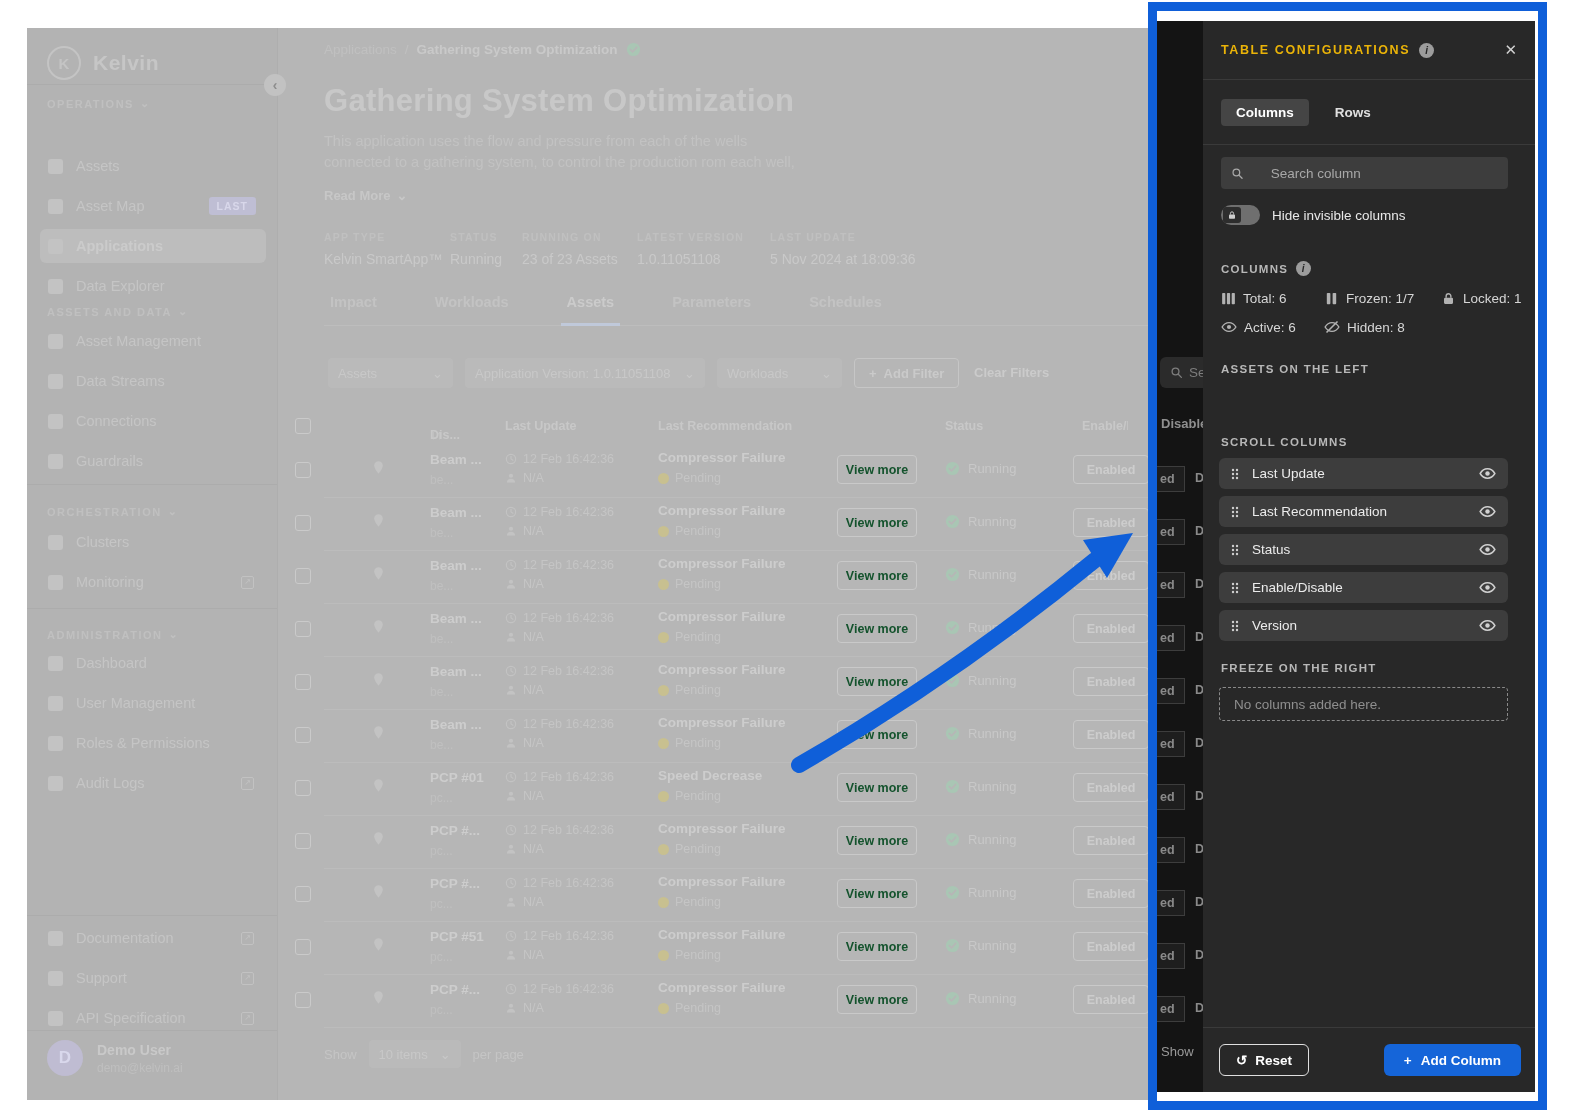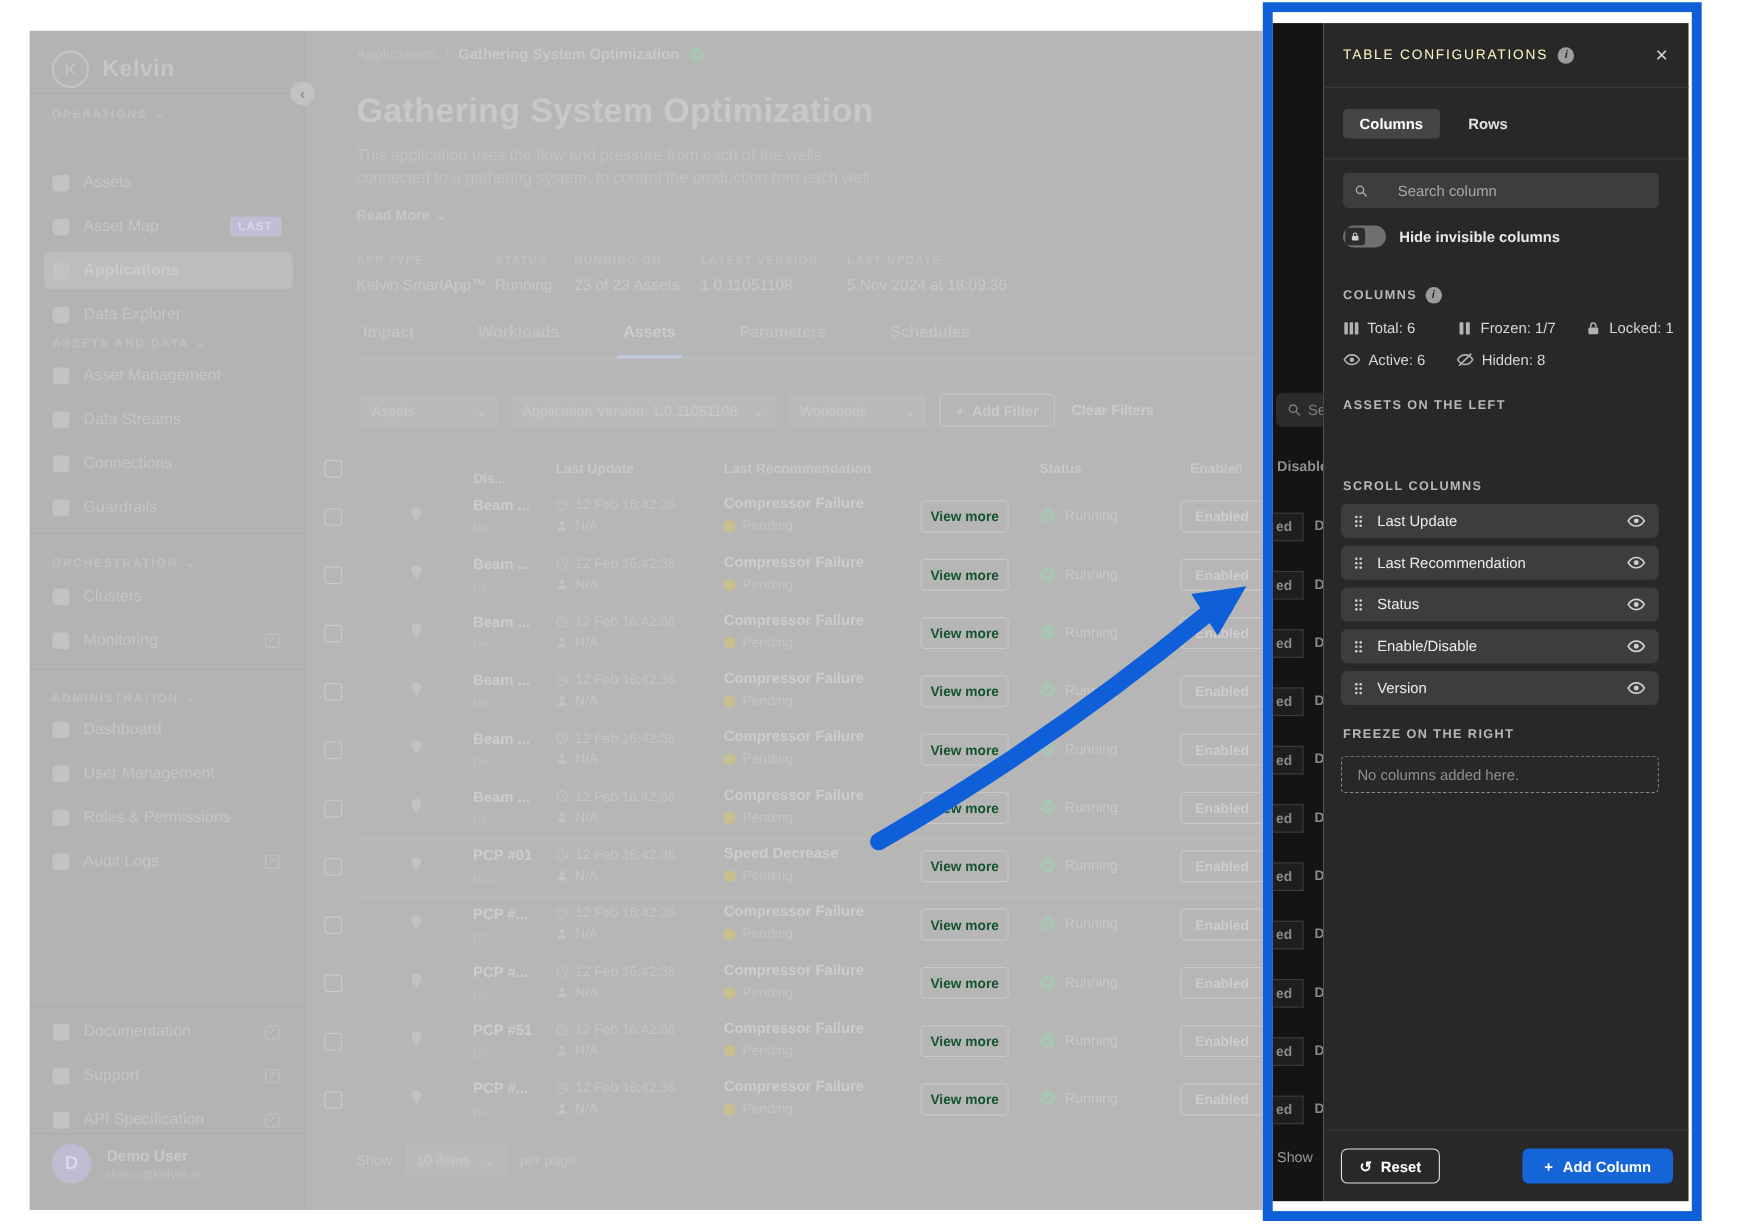--- a/index.html
+++ b/index.html
@@ -60,43 +60,43 @@
   .c-rec{position:absolute;left:334px;top:6px;}
   .dot{width:11px;height:11px;border-radius:50%;background:#c8c090;flex:none;}
   .vm{position:absolute;left:513px;top:11px;width:80px;height:29px;border:1px solid #c9c9c9;border-radius:4px;background:transparent;color:#14532d;font-size:12.5px;font-weight:bold;font-family:inherit;}
   .c-st{position:absolute;left:621px;top:17px;display:flex;align-items:center;gap:8px;font-size:13px;color:#c8c8c8;}
   .ic15{width:15px;height:15px;flex:none;}
   .en{position:absolute;left:749px;top:11px;width:76px;height:29px;border:1px solid #c9c9c9;border-radius:4px;background:transparent;color:#cdcdcd;font-size:12.5px;font-weight:bold;font-family:inherit;}
   .pgn{position:absolute;left:47px;top:1012px;display:flex;align-items:center;gap:12px;font-size:13px;color:#c5c5c5;}
   .pgn .chip{width:92px;height:28px;background:#bababa;border-radius:4px;color:#c8c8c8;display:flex;align-items:center;justify-content:space-between;padding:0 10px;box-sizing:border-box;}
   
   .bluebox{position:absolute;left:1148px;top:2px;width:399px;height:1108px;border:9px solid #0f5fd9;box-sizing:border-box;background:#ffffff;z-index:4;}
-  .strip{position:absolute;left:0;top:10px;width:46px;bottom:9px;background:#141414;overflow:hidden;}
+  .strip{position:absolute;left:0;top:10px;width:46px;bottom:9px;background:#141414;overflow:hidden;padding-left:36px;}
   .st-search{position:absolute;left:3px;top:336px;width:60px;height:31px;background:#2b2b2b;border-radius:6px;display:flex;align-items:center;gap:6px;padding-left:10px;box-sizing:border-box;color:#7d7d7d;font-size:13.5px;}
   .st-head{position:absolute;left:4px;top:395px;font-size:13px;font-weight:bold;color:#8f8f8f;}
   .frag{position:absolute;left:0;height:26px;width:46px;}
   .fr-btn{position:absolute;left:0;top:0;width:28px;height:26px;border:1px solid #3d3d3d;border-left:none;background:#1e1e1e;color:#8a8a8a;font-size:12.5px;font-weight:bold;display:flex;align-items:center;padding-left:3px;box-sizing:border-box;}
   .fr-d{position:absolute;left:38px;top:5px;color:#8a8a8a;font-size:12.5px;font-weight:bold;}
   .st-show{position:absolute;left:4px;top:1023px;font-size:13px;color:#9a9a9a;}
   
   .panel{position:absolute;left:46px;top:10px;right:3px;bottom:9px;background:#282828;color:#e2e2e2;}
   .p-header{position:absolute;left:0;right:0;top:0;height:59px;border-bottom:1px solid #3a3a3a;display:flex;align-items:center;padding:0 18px;box-sizing:border-box;gap:9px;}
-  .p-title{font-size:12.5px;font-weight:normal;letter-spacing:1.6px;color:#fef9c3;}
+  .p-title{font-size:12.5px;font-weight:bold;letter-spacing:1.6px;color:#eab308;}
   .info{width:15px;height:15px;border-radius:50%;background:#9c9c9c;color:#262626;font-size:10px;font-weight:bold;display:flex;align-items:center;justify-content:center;flex:none;font-style:italic;}
   .p-close{margin-left:auto;color:#d2d2d2;font-size:15px;}
   .p-tabs{position:absolute;left:0;right:0;top:59px;height:65px;border-bottom:1px solid #3a3a3a;display:flex;align-items:center;padding:0 18px;gap:26px;box-sizing:border-box;}
   .p-tab{font-size:13.5px;font-weight:bold;color:#e0e0e0;}
   .p-tab.active{background:#454545;border-radius:4px;padding:6px 15px;color:#ffffff;}
   .p-search{position:absolute;left:18px;top:136px;width:287px;height:32px;background:#3d3d3d;border:none;border-radius:4px;display:flex;align-items:center;gap:25px;padding:0 10px;box-sizing:border-box;color:#a8a8a8;}
   .p-search input{background:transparent;border:none;outline:none;color:#dddddd;font-size:13.5px;font-family:inherit;width:100%;}
   .p-search input::placeholder{color:#a8a8a8;}
   .tog-row{position:absolute;left:18px;top:184px;display:flex;align-items:center;gap:12px;}
   .toggle{width:39px;height:20px;border-radius:10px;background:#6f6f6f;position:relative;flex:none;}
   .toggle .lockbox{position:absolute;left:2px;top:2px;width:18px;height:16px;border-radius:3px;background:#2d2d2d;display:flex;align-items:center;justify-content:center;color:#cfcfcf;}
-  .tog-label{font-size:13.5px;font-weight:bold;color:#e8e8e8;}
+  .tog-label{font-size:13.5px;font-weight:normal;color:#e8e8e8;}
   .p-sec{position:absolute;left:18px;font-size:11.5px;font-weight:bold;letter-spacing:1.3px;color:#b8b8b8;display:flex;align-items:center;gap:8px;}
   .stats{position:absolute;left:18px;top:270px;display:grid;grid-template-columns:103px 117px auto;row-gap:13px;}
   .stat{display:flex;align-items:center;gap:7px;font-size:13.5px;color:#d6d6d6;}
   .stat svg{color:#b2b2b2;flex:none;}
   .lockrow{position:absolute;left:16px;top:365px;width:289px;height:30px;background:#373737;border-radius:4px;display:flex;align-items:center;gap:11px;padding:0 13px;box-sizing:border-box;font-size:13.5px;color:#ececec;}
   .scol{position:absolute;left:16px;width:289px;height:31px;background:#3d3d3d;border-radius:6px;display:flex;align-items:center;gap:13px;padding:0 12px;box-sizing:border-box;font-size:13.5px;color:#ececec;}
   .scol .eye{margin-left:auto;color:#d0d0d0;}
   .drag{color:#cfcfcf;flex:none;}
   .dashed{position:absolute;left:16px;top:666px;width:289px;height:34px;border:1px dashed #8a8a8a;border-radius:4px;display:flex;align-items:center;padding-left:14px;box-sizing:border-box;font-size:13.5px;color:#8f8f8f;}
   .p-footer{position:absolute;left:0;right:0;bottom:0;height:64px;border-top:1px solid #3a3a3a;}

